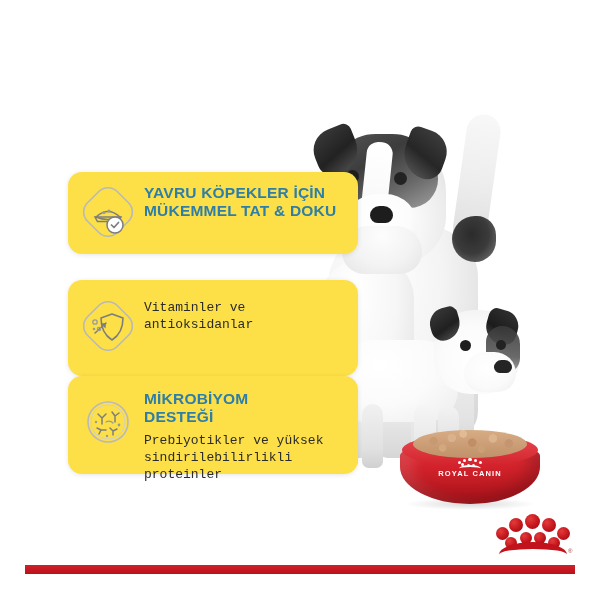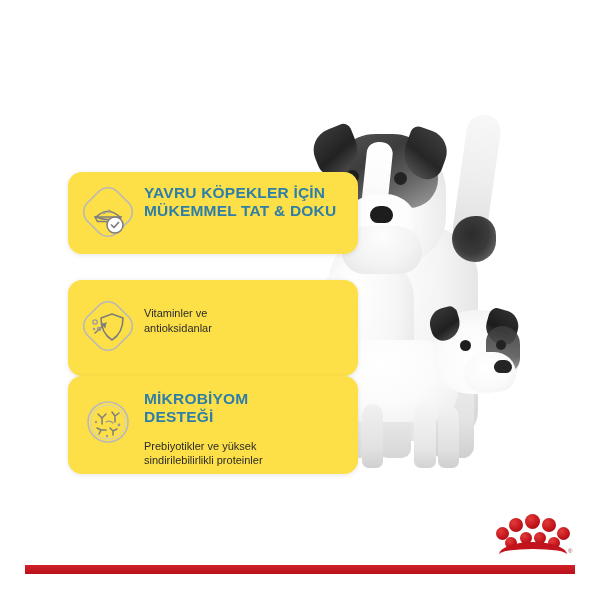--- a/index.html
+++ b/index.html
@@ -300,25 +300,25 @@
     color: #2E7EA8;
     font-size: 15.5px;
     font-weight: bold;
     line-height: 1.18;
     letter-spacing: 0.2px;
     white-space: pre-line;
     font-family: "Liberation Sans", sans-serif;
   }
   .card-sub {
     color: #2b2b2b;
-    font-size: 11px;
+    font-size: 13px;
     line-height: 1.32;
-    margin-top: 12px;
+    margin-top: 5px;
     white-space: pre-line;
-    font-family: Liberation Sans, sans-serif;
+    font-family: Liberation Mono, monospace;
   }
 
   
   .rc-logo {
     position: absolute; left: 494px; top: 512px; width: 80px; height: 44px; z-index: 40;
   }
   .rc-logo span {
     position: absolute; border-radius: 50%;
     background: radial-gradient(circle at 35% 32%, #e23b3b 0%, #c4151c 55%, #8f0d13 100%);
   }
@@ -385,20 +385,40 @@
       <div class="pp-ear-l"></div>
       <div class="pp-ear-r"></div>
       <div class="pp-mask"></div>
       <div class="pp-muzzle"></div>
       <div class="pp-eye-l"></div>
       <div class="pp-eye-r"></div>
       <div class="pp-nose"></div>
     </div>
   </div>
 
+  <div class="bowl">
+    <div class="bowl-shadow"></div>
+    <div class="bowl-base"></div>
+    <div class="bowl-rim"></div>
+    <div class="bowl-food"></div>
+    <div class="bowl-brand">
+      <div class="bowl-crown">
+        <i class="a"></i>
+          <i class="b"></i>
+          <i class="c"></i>
+          <i class="d"></i>
+          <i class="e"></i>
+        <i class="f"></i>
+          <i class="g"></i>
+          <i class="h"></i>
+        <div class="arc"></div>
+      </div>
+      <div class="bowl-name">ROYAL CANIN</div>
+    </div>
+  </div>
 
 
   <div class="cards">
 
     <div class="card card-1">
       <div class="card-icon">
         <svg viewBox="0 0 52 52" width="52" height="52">
           <rect x="5" y="5" width="42" height="42" rx="13" ry="13" fill="none" stroke="#b9b9b9" stroke-width="1.6" transform="rotate(45 26 26)"></rect>
           <path d="M14 31 Q26 20 38 31 Q26 36 14 31 Z" fill="none" stroke="#7d7d7d" stroke-width="1.5"></path>
           <path d="M13 31 L39 31 L36.5 35.5 L15.5 35.5 Z" fill="none" stroke="#7d7d7d" stroke-width="1.5"></path>

